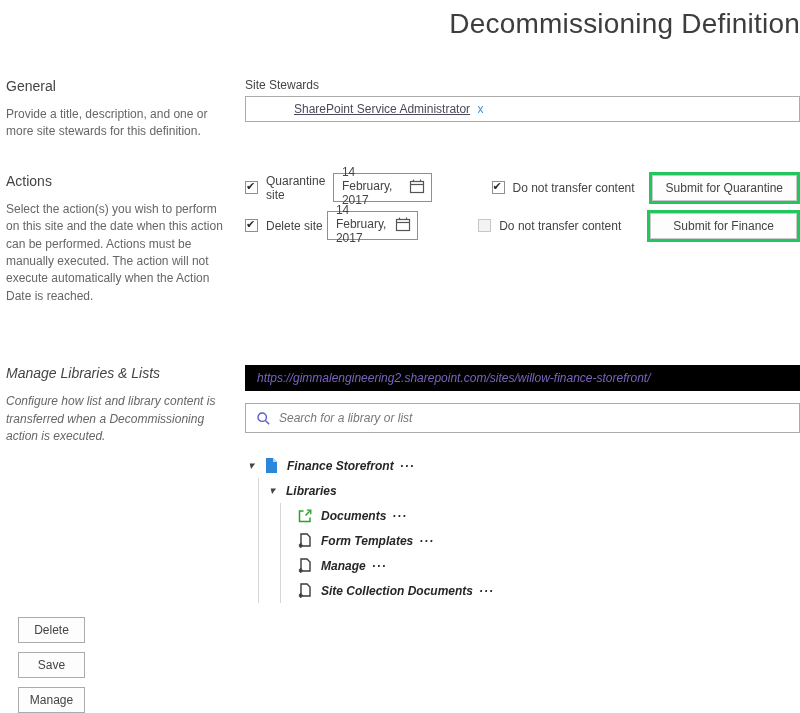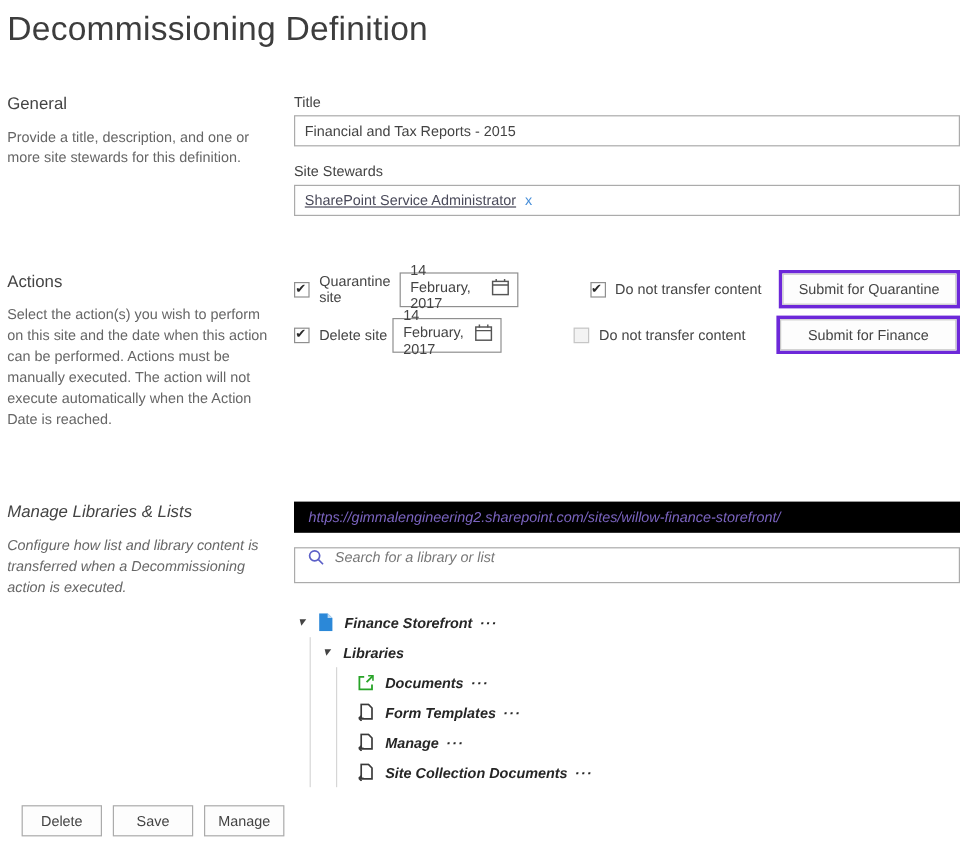--- a/index.html
+++ b/index.html
@@ -1,95 +1,91 @@
 <!DOCTYPE html>
 <html><head>
 <meta charset="utf-8">
 <style>
   * { margin:0; padding:0; box-sizing:border-box; }
   html,body { width:800px; height:713px; background:#fff; overflow:hidden;
     font-family:"Liberation Sans", sans-serif; color:#444; font-size:12px; }
   .page { position:relative; width:800px; height:713px; }
 
-  h1.page-title { font-size:28px; font-weight:300; color:#3d3d3d; padding:8px 0 0 6px; letter-spacing:.2px; }
+  h1.page-title { font-size:28px; font-weight:300; color:#3d3d3d; padding:8px 0 0 6px; letter-spacing:.2px;text-align:right; }
 
   .section { display:flex; align-items:flex-start; }
   .sec-general { margin-top:38px; }
   .sec-actions { margin-top:32px; }
   .sec-manage  { margin-top:60px;font-style:italic; }
 
   .left-col { width:245px; flex:0 0 245px; padding-left:6px; padding-right:14px; }
   .left-col h2 { font-size:14px; font-weight:400; color:#444; margin-bottom:12px; }
   .left-col p { font-size:12px; color:#666; line-height:1.45; }
   .right-col { flex:1 1 auto; min-width:0; }
 
   .field { margin-bottom:14px; }
   .field-label { display:block; font-size:12px; color:#444; margin-bottom:4px; }
   .text-input { width:100%; height:26px; border:1px solid #ababab; font-family:inherit;
     font-size:12px; color:#444; padding:0 8px; outline:none; display:block; background:#fff; }
   .stewards-box { width:100%; min-height:26px; border:1px solid #ababab; background:#fff;
     padding:5px 8px 4px 8px; }
-  .steward-chip { text-decoration:underline; color:#4a4a5a; cursor:pointer; }
+  .steward-chip { text-decoration:underline; color:#4a4a5a; cursor:pointer;margin-left:40px; }
   .chip-remove { color:#4a90d9; margin-left:4px; cursor:pointer; }
 
   
   .cbx { display:inline-block; width:13px; height:13px; border:1px solid #8f8f8f; background:#fff;
     position:relative; vertical-align:middle; flex:0 0 13px; }
   .cbx.checked::after { content:"✔"; position:absolute; left:0px; top:-2px; font-size:11px; color:#2b2b2b; }
   .cbx.unchecked-dim { background:#f3f3f3; border-color:#c6c6c6; }
 
   .action-row { display:flex; align-items:center; height:30px; margin-bottom:8px; }
   .action-label { margin-left:8px; width:102px; color:#444; }
   .date-box { width:142px; height:29px; border:1px solid #8f8f8f; display:flex; align-items:center;
     padding:0 6px 4px 8px; color:#444; background:#fff; }
   .date-text { flex:1 1 auto; }
   .transfer-wrap { display:flex; align-items:center; margin-left:12px;padding-left:48px; }
   .transfer-label { margin-left:8px; color:#444; white-space:nowrap; }
-  .red-callout { border:3px solid #6d28d9; margin-left:14px; }
+  .red-callout { border:3px solid #22c55e; margin-left:14px; }
   .sp-button { display:inline-block; background:#fdfdfd; border:1px solid #ababab; color:#444;
     font-family:inherit; font-size:12px; padding:5px 13px; cursor:pointer; white-space:nowrap; }
   .red-callout .sp-button { border-color:#c9c9c9; }
 
   
   .url-strip { background:#000000; height:26px; display:flex; align-items:center; padding-left:12px; }
   .url-strip a { color:#7b64c0; text-decoration:none; font-size:12px; }
   .search-box { margin-top:12px; height:30px; border:1px solid #ababab; background:#fff;
-    display:flex; padding-left:10px; }
+    display:flex; align-items:center; padding-left:10px; }
   .search-box .ph { color:#777; margin-left:8px; }
 
   .tree { margin-top:20px; color:#262626; }
   .tree-row { display:flex; align-items:center; height:25px; white-space:nowrap; }
   .tree-label { font-weight:bold; color:#262626; margin:0 6px 0 8px; cursor:pointer; }
   .tree-more { font-weight:bold; color:#262626; letter-spacing:1px; cursor:pointer; }
   .caret { width:12px; display:inline-block; text-align:center; color:#444; font-size:11px; cursor:pointer; }
   .tree-icon { display:inline-flex; width:16px; justify-content:center; margin-left:6px; }
   .lvl2 { margin-left:13px; border-left:1px solid #d6d6d6; padding-left:7px; }
   .lvl3 { margin-left:14px; border-left:1px solid #d6d6d6; padding-left:16px; }
   .lvl3 .tree-row .tree-icon { margin-left:0; }
 
-  .footer { position:absolute; left:18px; bottom:16px; display:flex; gap:9px; }
+  .footer { position:absolute; left:18px; bottom:0; display:flex; gap:9px;flex-direction:column; }
   .footer .sp-button { min-width:67px; text-align:center; padding:5px 10px; }
 </style>
 </head>
 <body>
 
 <div class="page">
 
   <h1 class="page-title">Decommissioning Definition</h1>
 
   <div class="section sec-general">
     <div class="left-col">
       <h2>General</h2>
       <p>Provide a title, description, and one or more site stewards for this definition.</p>
     </div>
     <div class="right-col">
-      <div class="field">
-        <span class="field-label">Title</span>
-        <input class="text-input" type="text" value="Financial and Tax Reports - 2015" style="">
-      </div>
       <div class="field">
         <span class="field-label">Site Stewards</span>
         <div class="stewards-box">
           <span class="steward-chip">SharePoint Service Administrator</span>
           <span class="chip-remove">x</span>
         </div>
       </div>
     </div>
   </div>
 

